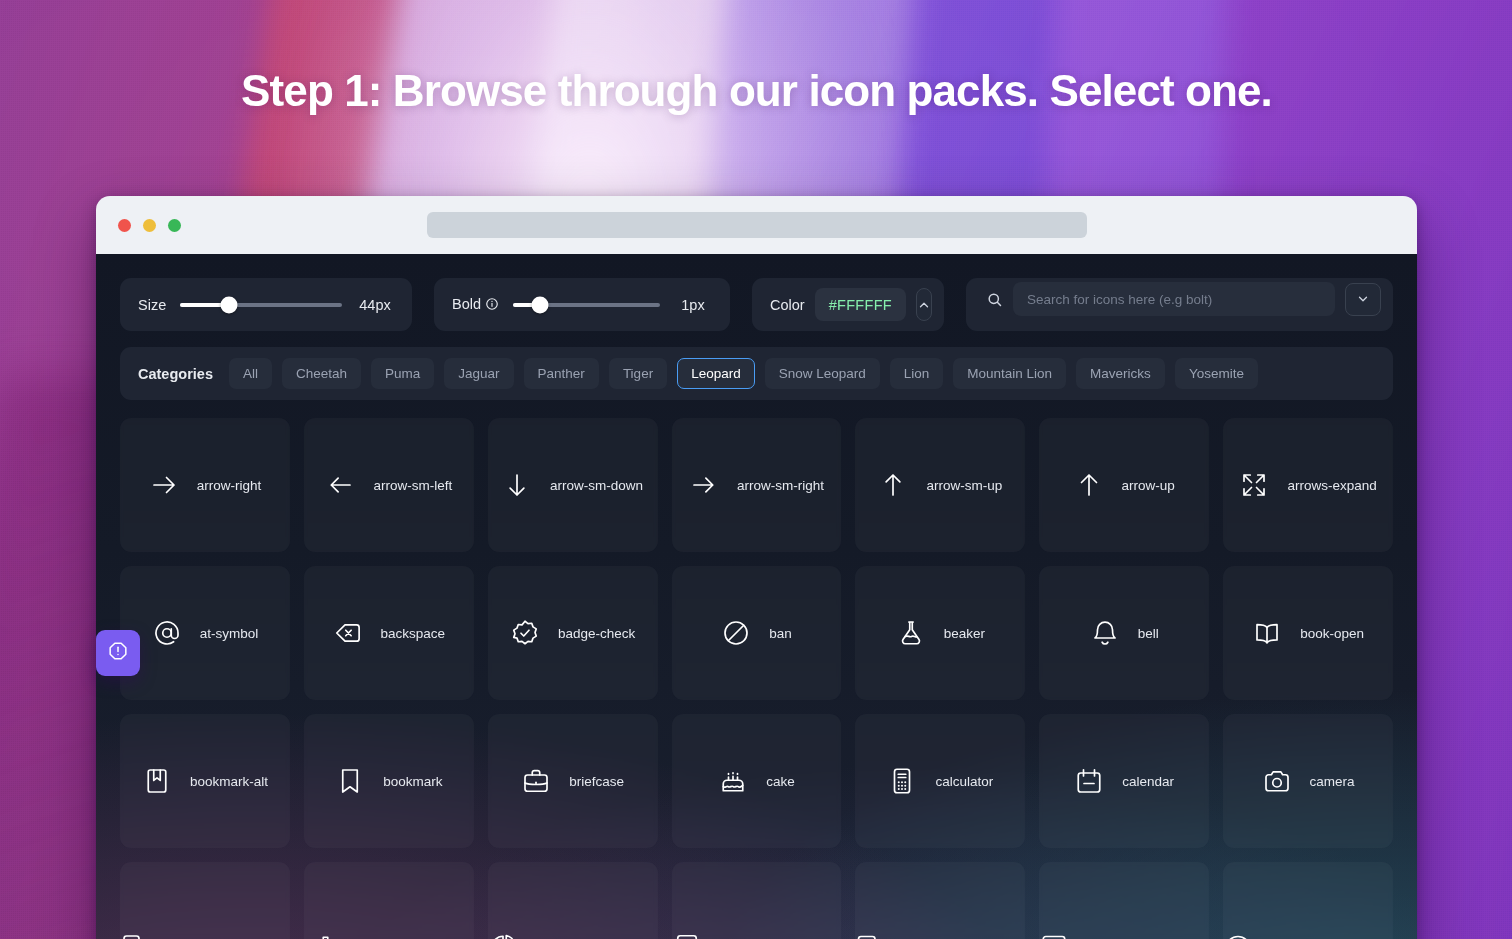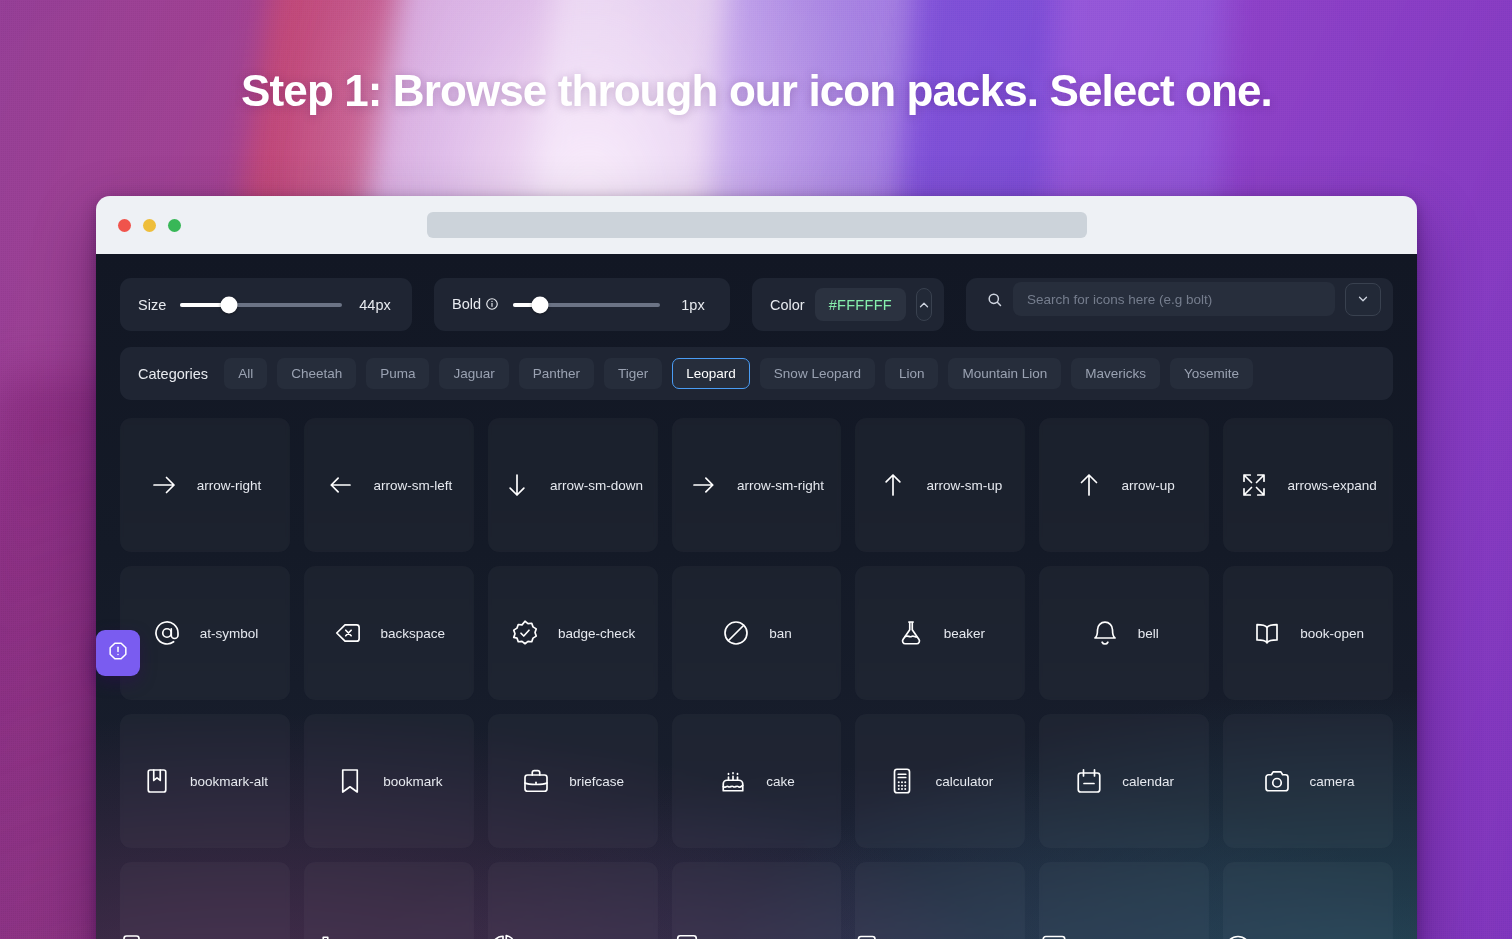--- a/index.html
+++ b/index.html
@@ -118,21 +118,21 @@
     flex:1; height:34px; border-radius:8px; background:#272e3c;
     display:flex; align-items:center; padding:0 14px;
   }
   .search-ph { color:#757d8d; font-size:13.5px; }
 
   
   .cats {
     margin-top:16px; background:#1f2533; border-radius:11px; height:53px;
     display:flex; align-items:center; padding:0 18px; gap:10px;
   }
-  .cats-label { color:#e8ebf0; font-size:14.5px; margin-right:6px; }
+  .cats-label { color:#e8ebf0; font-size:14.5px; margin-right:6px;font-weight:bold; }
   .chip {
     height:31px; padding:0 13px; border-radius:7px;
     background:#262d3b; color:#9aa2b2; font-size:13.5px;
     display:flex; align-items:center; border:1px solid transparent;
     white-space:nowrap;
   }
   .chip.active { border-color:#4a9df5; color:#ffffff; background:#262d3b; }
 
   
   .grid {

